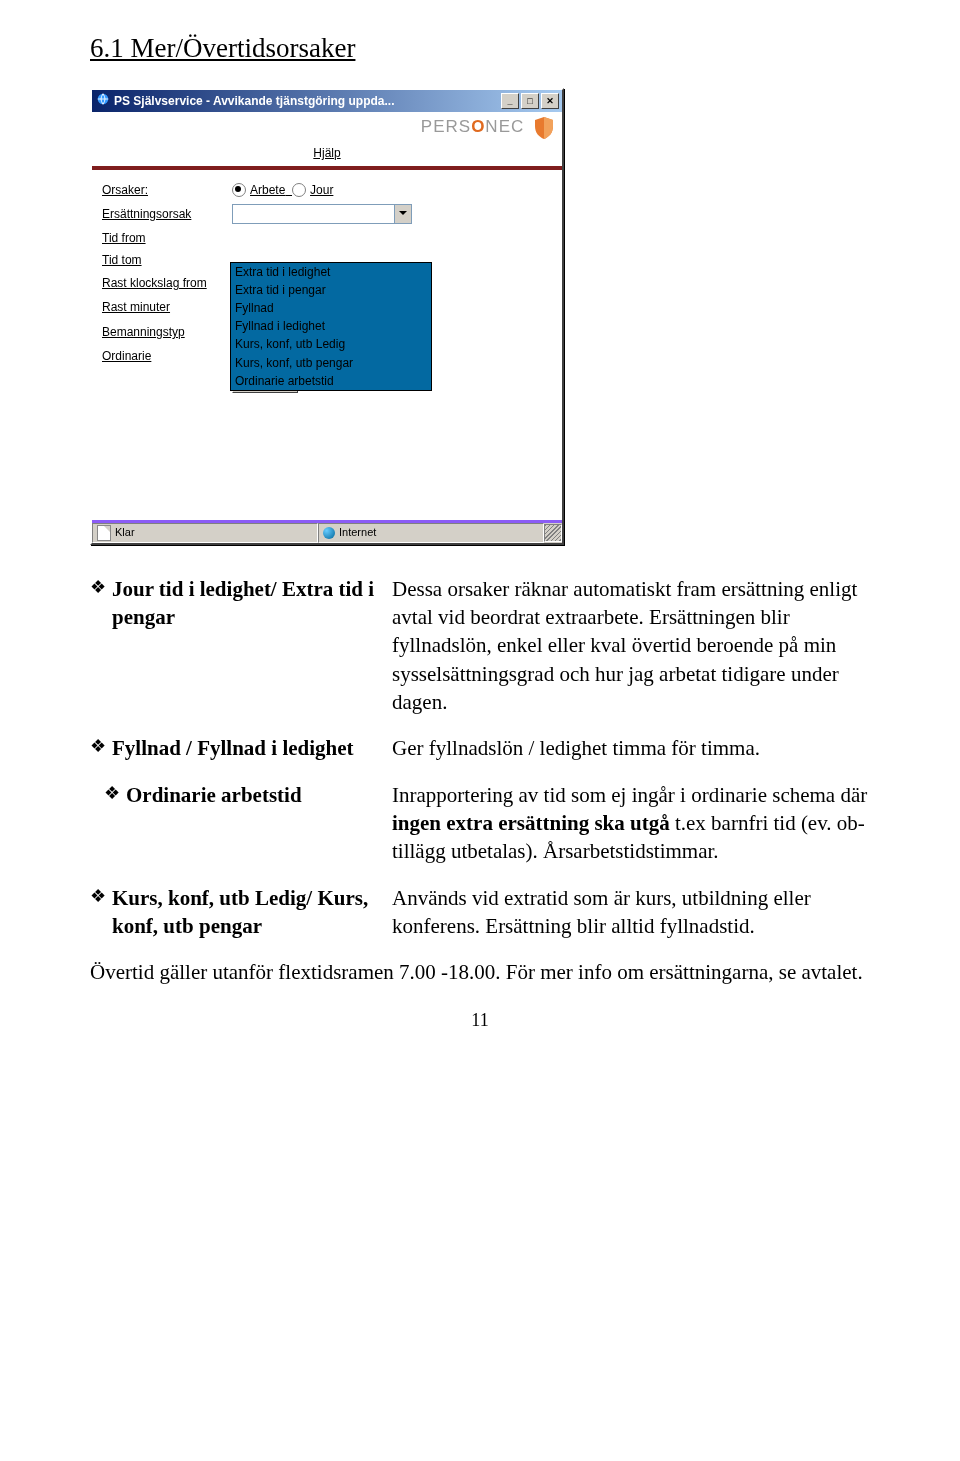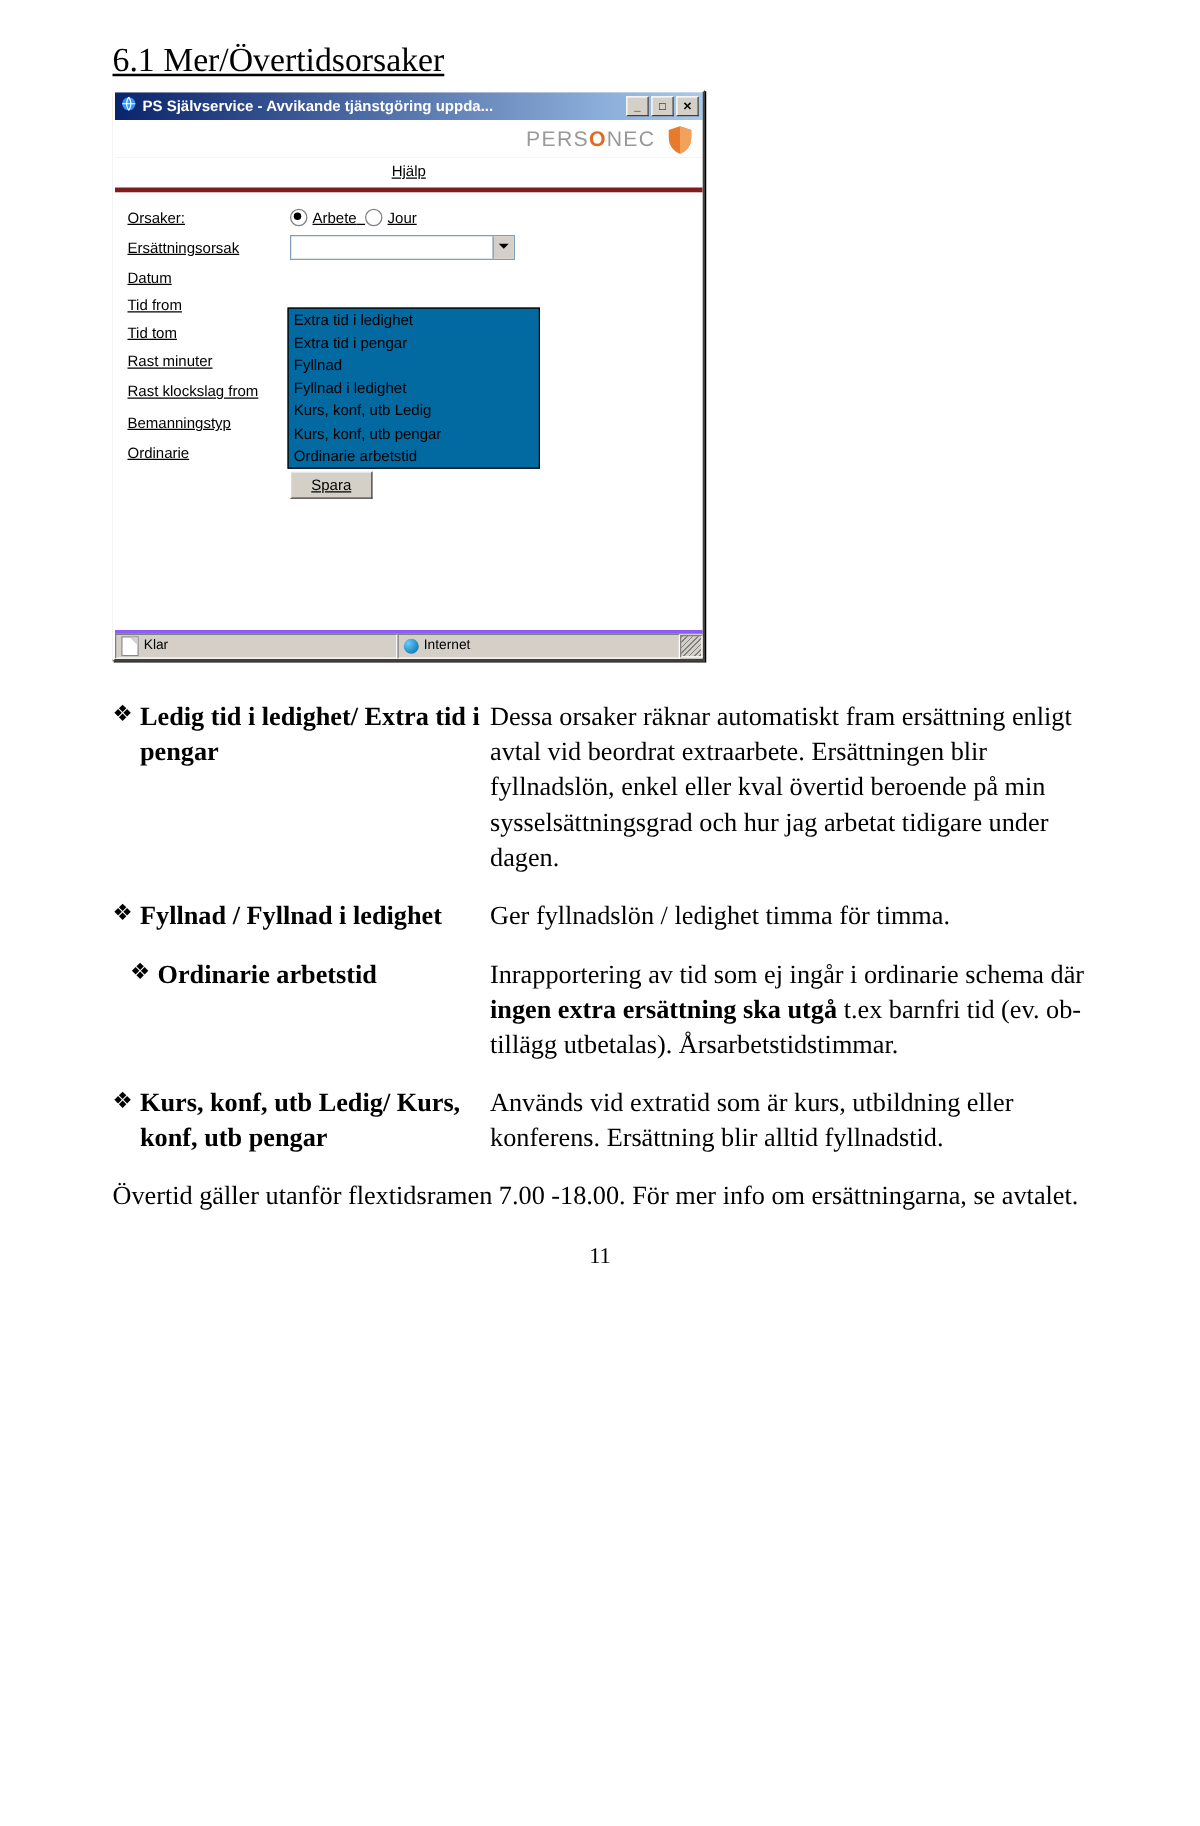--- a/index.html
+++ b/index.html
@@ -11,21 +11,21 @@
     line-height:1.35;
     width:960px;
   }
   .page{
     padding:30px 90px 40px 90px;
   }
   h1.section-heading{
     font-size:27px;
     font-weight:normal;
     text-decoration:underline;
-    margin:0 0 6px 0;
+    margin:0 0 22px 0;
     font-family:Garamond, serif;
   }
   
   .sans{font-family:Tahoma, Verdana, Arial, sans-serif;}
   .dialog{
     width:470px;
     background:#d4d0c8;
     border:2px solid #fff;
     border-right-color:#404040;
     border-bottom-color:#404040;
@@ -196,34 +196,31 @@
           <span>Jour</span>
         </div>
 
         <div class="form-row">
           <span class="form-label">Ersättningsorsak</span>
           <span class="select">
               <span class="dropbtn"></span>
             </span>
         </div>
         <div class="form-row">
-          <span class="form-label">Datum</span>
-        </div>
-        <div class="form-row">
           <span class="form-label">Tid from</span>
         </div>
         <div class="form-row">
           <span class="form-label">Tid tom</span>
         </div>
         <div class="form-row">
+          <span class="form-label">Rast klockslag from</span>
+          <span class="txtfield short"></span>
+        </div>
+        <div class="form-row">
           <span class="form-label">Rast minuter</span>
-          <span class="txtfield short"></span>
-        </div>
-        <div class="form-row">
-          <span class="form-label">Rast klockslag from</span>
           <span class="txtfield short"></span>
         </div>
         <div class="form-row">
           <span class="form-label">Bemanningstyp</span>
           <span class="select" style="width:140px">
               <span class="dropbtn"></span>
             </span>
         </div>
         <div class="form-row">
           <span class="form-label">Ordinarie</span>
@@ -255,21 +252,21 @@
         </div>
         <div class="cell grip" style="flex:0 0 16px;padding:0"></div>
       </div>
     </div>
   </div>
 
   <div class="bullets">
 
     <div class="item">
       <div class="mark">❖</div>
-      <div class="term">Ledig tid i ledighet/ Extra tid i pengar</div>
+      <div class="term">Jour tid i ledighet/ Extra tid i pengar</div>
       <div class="desc">Dessa orsaker räknar automatiskt fram ersättning enligt avtal vid beordrat extraarbete. Ersättningen blir fyllnadslön, enkel eller kval övertid beroende på min sysselsättningsgrad och hur jag arbetat tidigare under dagen.</div>
     </div>
 
     <div class="item">
       <div class="mark">❖</div>
       <div class="term">Fyllnad / Fyllnad i ledighet</div>
       <div class="desc">Ger fyllnadslön / ledighet timma för timma.</div>
     </div>
 
     <div class="item">

